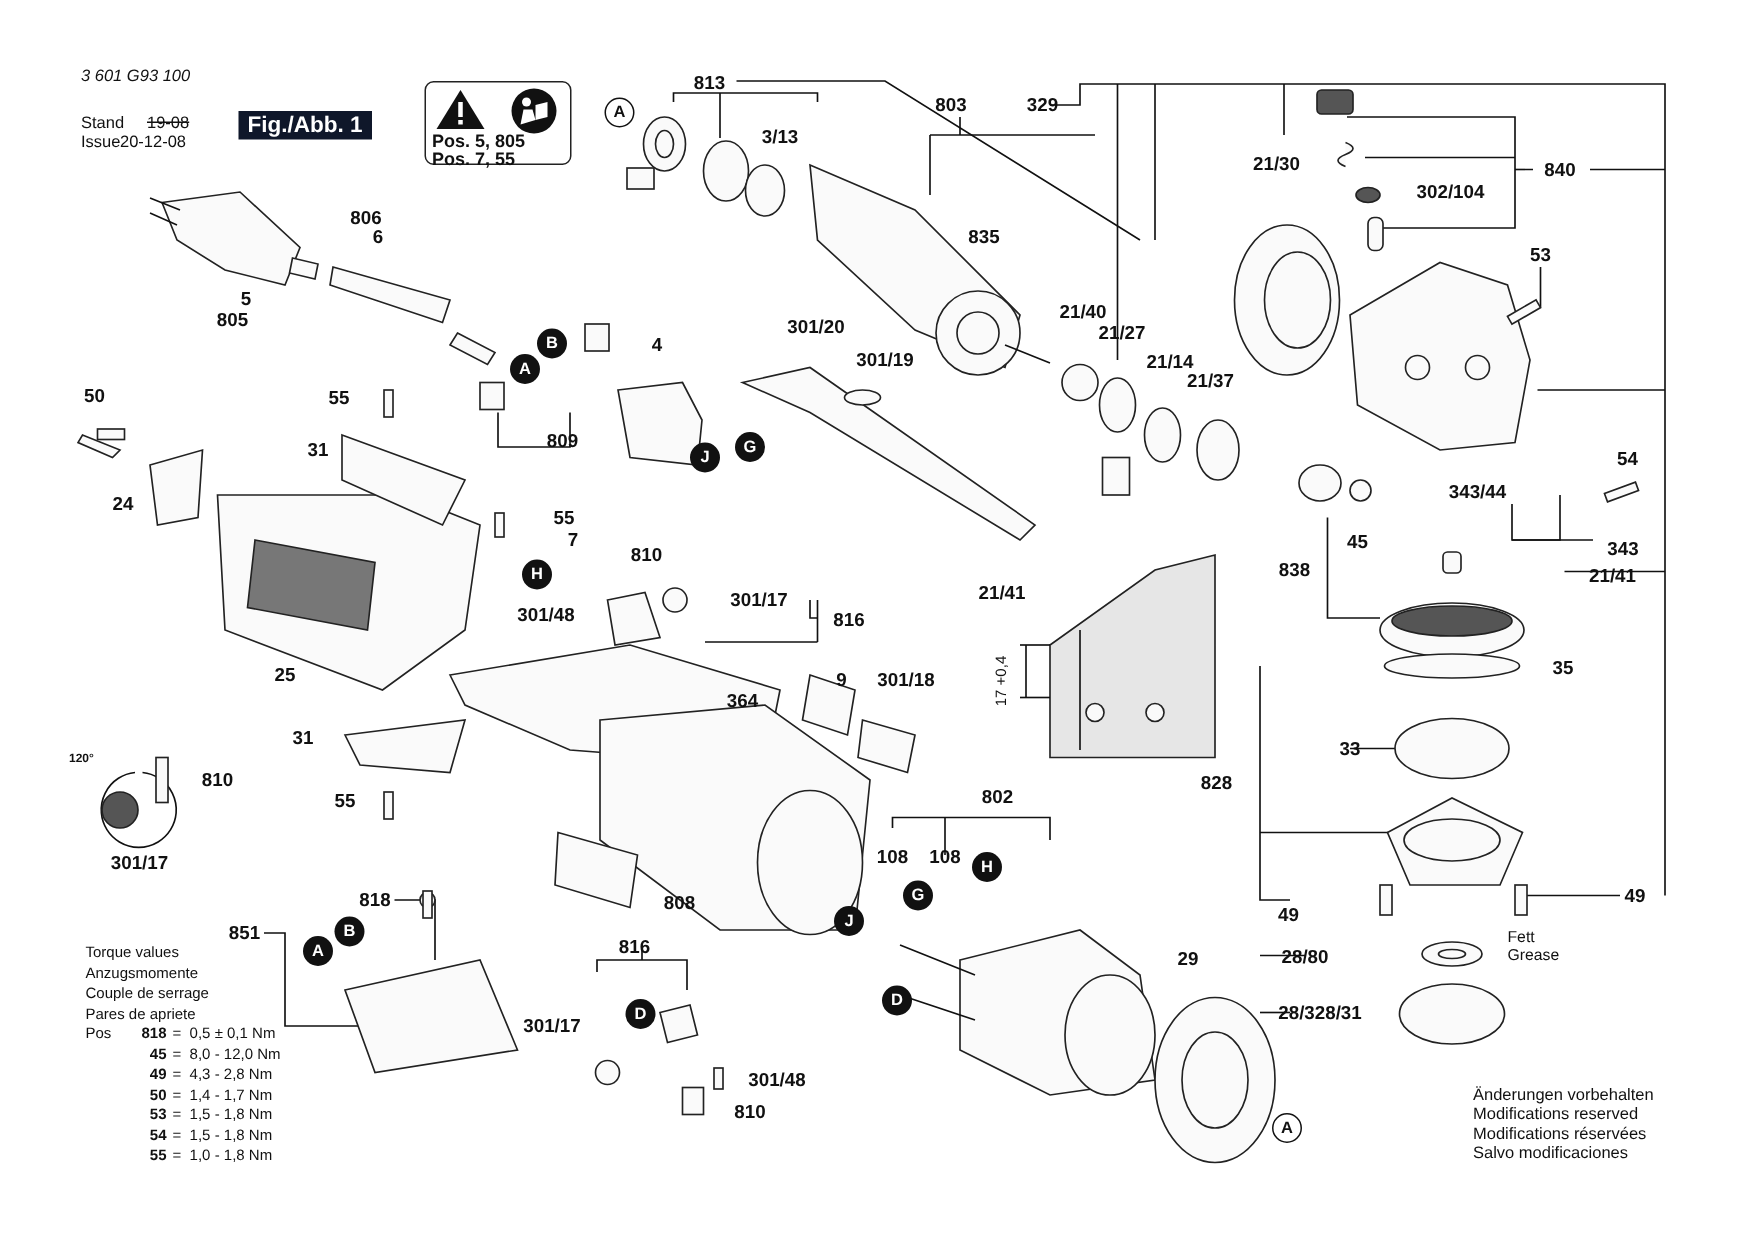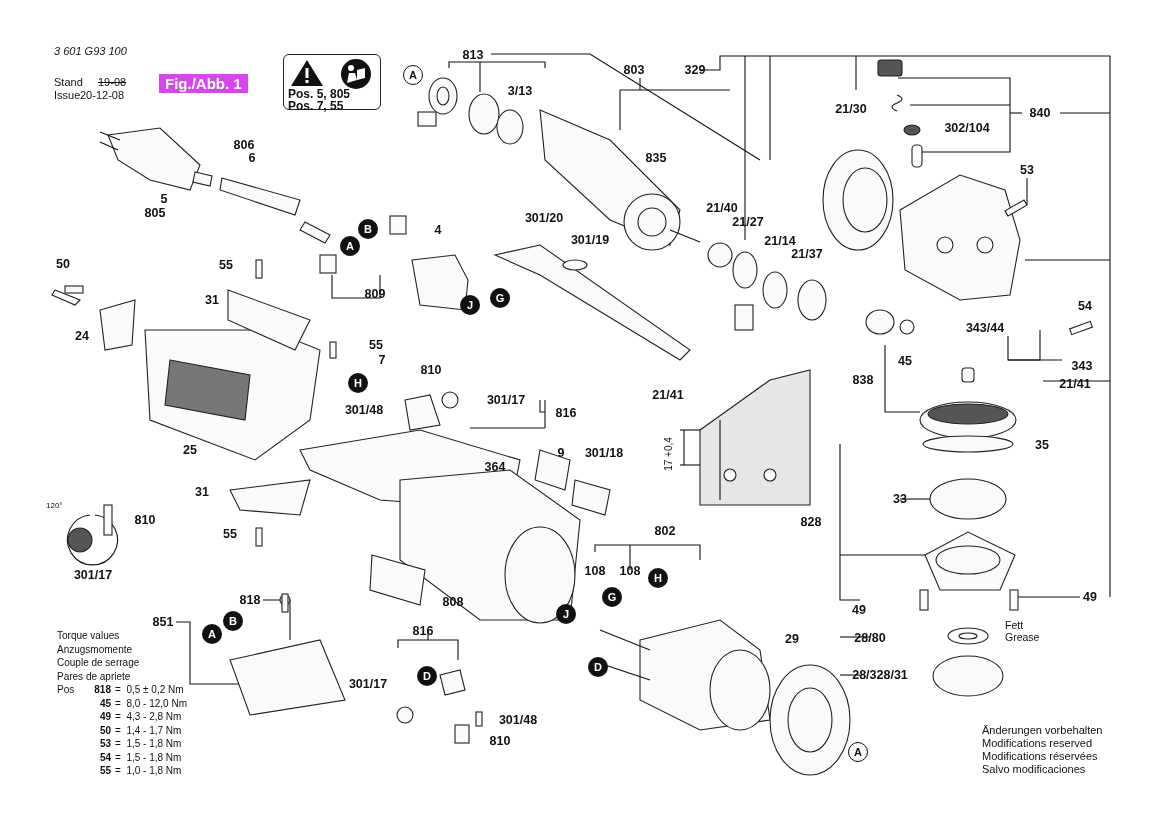--- a/index.html
+++ b/index.html
@@ -1,19 +1,19 @@
 <!DOCTYPE html>
 <html><head>
 <meta charset="utf-8">
 <style>
   html,body{margin:0;padding:0;background:#fff;}
   body{width:1169px;height:826px;position:relative;overflow:hidden;font-family:"Liberation Sans",sans-serif;color:#111;}
   #canvas{position:absolute;left:0;top:0;width:1169px;height:826px;}
   .hdr{position:absolute;font-size:11px;line-height:13px;}
-  .figbox{position:absolute;left:159px;top:74px;background:#d946ef;color:#fff;font-weight:bold;font-size:15px;padding:1px 6px;}
+  .figbox{position:absolute;left:159px;top:74px;background:#0f172a;color:#fff;font-weight:bold;font-size:15px;padding:1px 6px;}
   .warn{position:absolute;left:283px;top:54px;width:96px;height:54px;border:1.5px solid #222;border-radius:6px;}
   .warn .ic{position:absolute;top:3px;}
   .warn .pos{position:absolute;left:4px;font-weight:bold;font-size:12px;line-height:13px;}
   .torque{position:absolute;left:57px;top:629px;font-size:10px;line-height:13.5px;}
   .torque .row{display:flex;}
   .torque .k{width:54px;text-align:right;font-weight:bold;padding-right:4px;}
   .mods{position:absolute;left:982px;top:724px;font-size:11px;line-height:13px;}
   .lbl{position:absolute;font-weight:bold;font-size:12.5px;white-space:nowrap;transform:translate(-50%,-50%);}
   .small{position:absolute;font-size:10.5px;white-space:nowrap;line-height:12px;}
   .callout{position:absolute;width:20px;height:20px;border-radius:50%;transform:translate(-50%,-50%);display:flex;align-items:center;justify-content:center;font-weight:bold;font-size:11px;}
@@ -316,32 +316,32 @@
   <span class="callout dark" style="left:427px;top:676px">D</span>
   <span class="callout dark" style="left:598px;top:667px">D</span>
   <span class="callout dark" style="left:212px;top:634px">A</span>
   <span class="callout dark" style="left:233px;top:621px">B</span>
   <span class="callout light" style="left:858px;top:752px">A</span>
 </div>
 
 <span class="small" style="left:1005px;top:619px">Fett</span>
 <span class="small" style="left:1005px;top:631px">Grease</span>
 <span class="small" style="left:652px;top:448px;transform:rotate(-90deg);font-size:10px;">17 +0,4</span>
-<span class="small" style="left:46px;top:500px;font-size:8px;font-weight:normal;">120°</span>
+<span class="small" style="left:46px;top:500px;font-size:8px;font-weight:bold;">120°</span>
 
 <div class="torque">
   <div>Torque values</div>
   <div>Anzugsmomente</div>
   <div>Couple de serrage</div>
   <div>Pares de apriete</div>
   <div class="row">
     <span style="position:absolute;left:0">Pos</span>
     <span class="k">818</span>
       <span>=&nbsp;&nbsp;</span>
-    <span>0,5 ± 0,2 Nm</span>
+    <span>0,5 ± 0,1 Nm</span>
   </div>
   <div class="row">
       <span class="k">45</span>
       <span>=&nbsp;&nbsp;</span>
       <span>8,0 - 12,0 Nm</span>
     </div>
   <div class="row">
       <span class="k">49</span>
       <span>=&nbsp;&nbsp;</span>
       <span>4,3 - 2,8 Nm</span>

